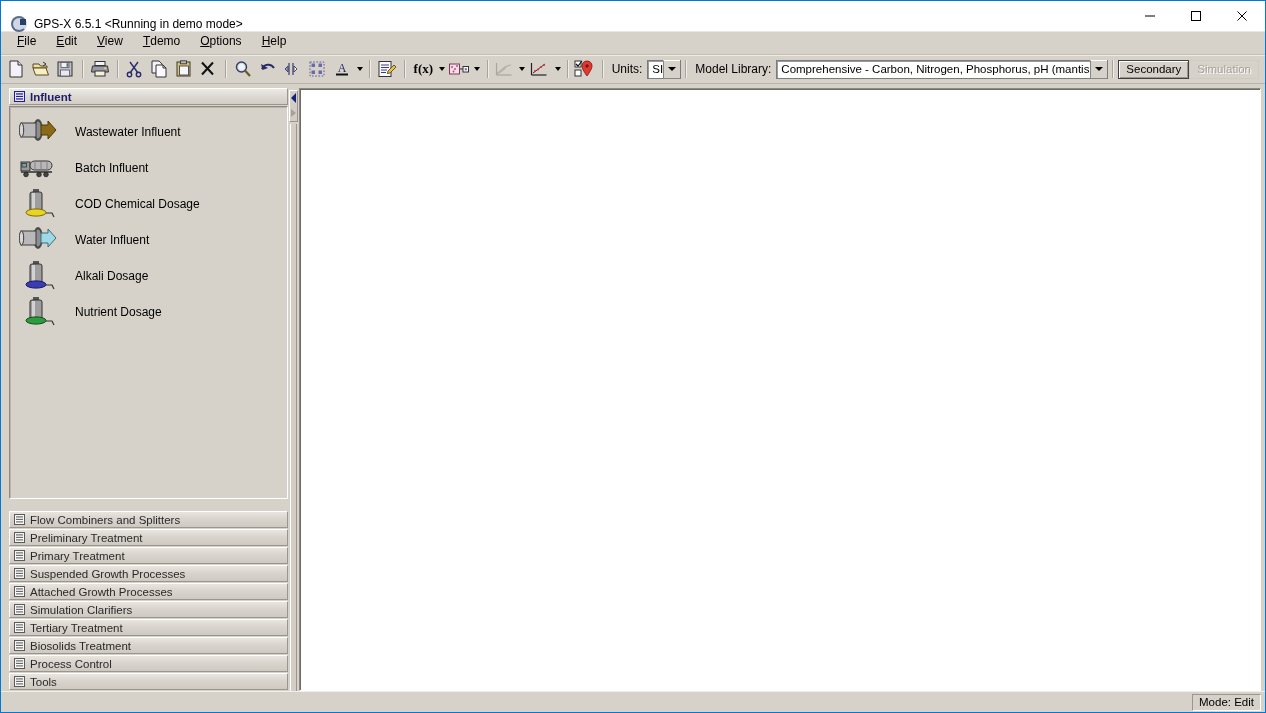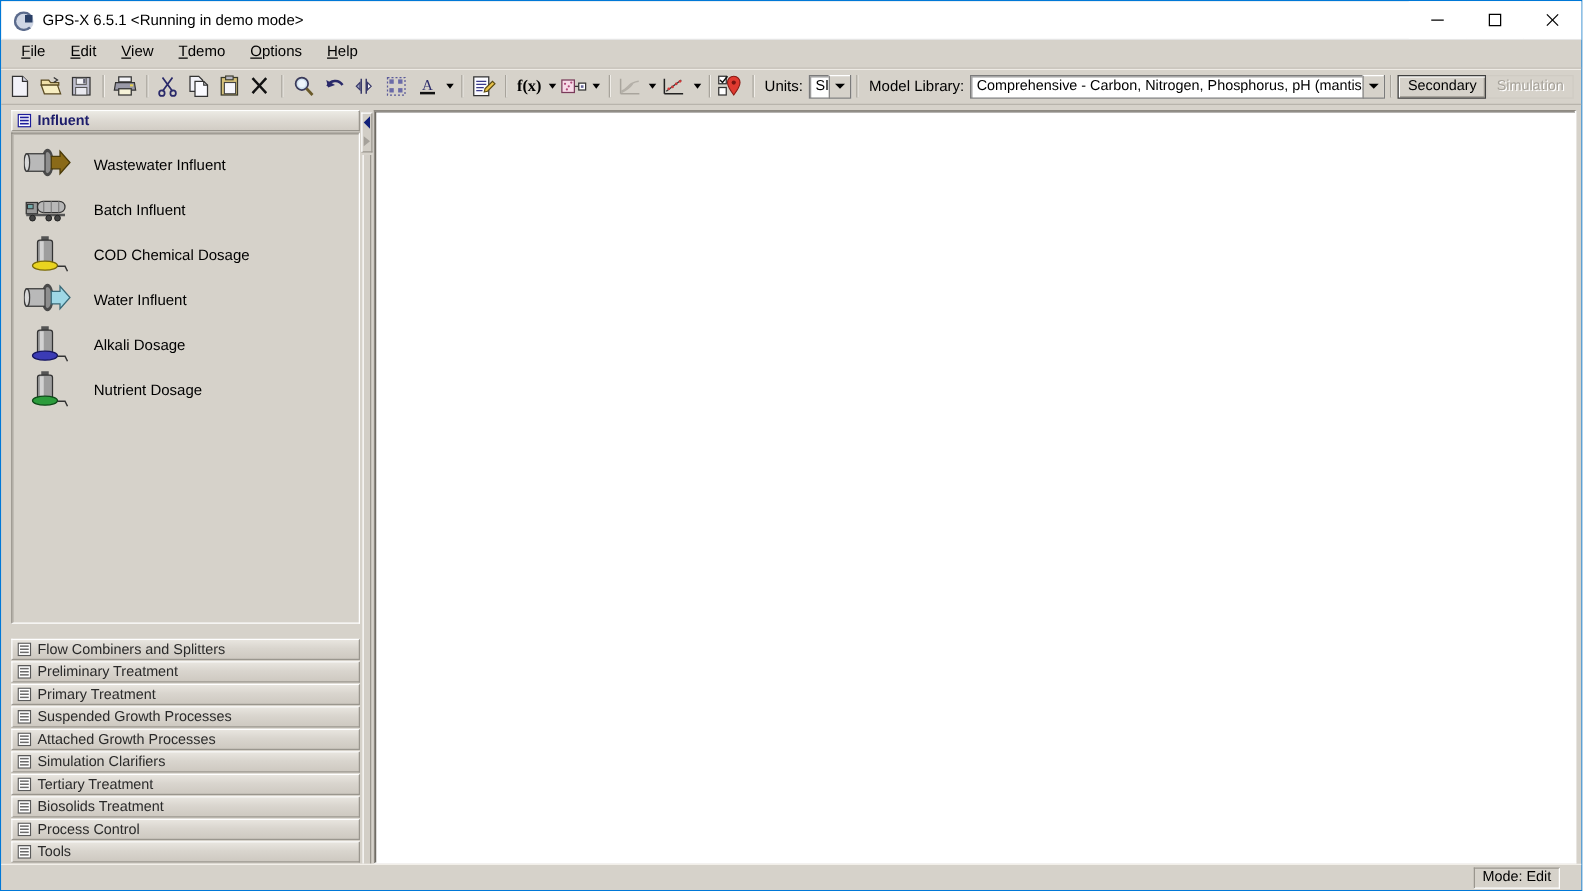--- a/index.html
+++ b/index.html
@@ -15,21 +15,21 @@
     box-sizing: border-box;
     border: 1px solid #0078d7;
     background: #d6d2ca;
     display: flex; flex-direction: column;
   }
 
   
   .titlebar {
     height: 30px; flex: 0 0 30px;
     background: #ffffff;
-    display: flex; align-items: center;
+    display: flex; align-items: flex-end;
     border-bottom: 1px solid #e6e6e6;
   }
   .title-icon {
     width: 16px; height: 16px; margin: 0 8px 0 9px;
     position: relative; flex: 0 0 16px;
   }
   .title-icon .ring {
     position: absolute; left: 1px; top: 1px;
     width: 12px; height: 12px; border-radius: 50%;
     border: 2px solid #5b6b8c; border-right-color: transparent;
@@ -268,21 +268,21 @@
   
   .statusbar {
     height: 21px; flex: 0 0 21px;
     background: #d6d2ca;
     border-top: 1px solid #f2efe9;
     display: flex; align-items: center;
     box-sizing: border-box;
   }
   .status-spacer { flex: 1 1 auto; }
   .status-cell {
-    height: 17px; margin-right: 17px;
+    height: 17px; margin-right: 4px;
     padding: 0 6px;
     display: flex; align-items: center;
     font-size: 11.5px; color: #000;
     border: 1px solid #9a968e;
     border-right-color: #ffffff;
     border-bottom-color: #ffffff;
     box-sizing: border-box;
     white-space: nowrap;
   }
 </style>

